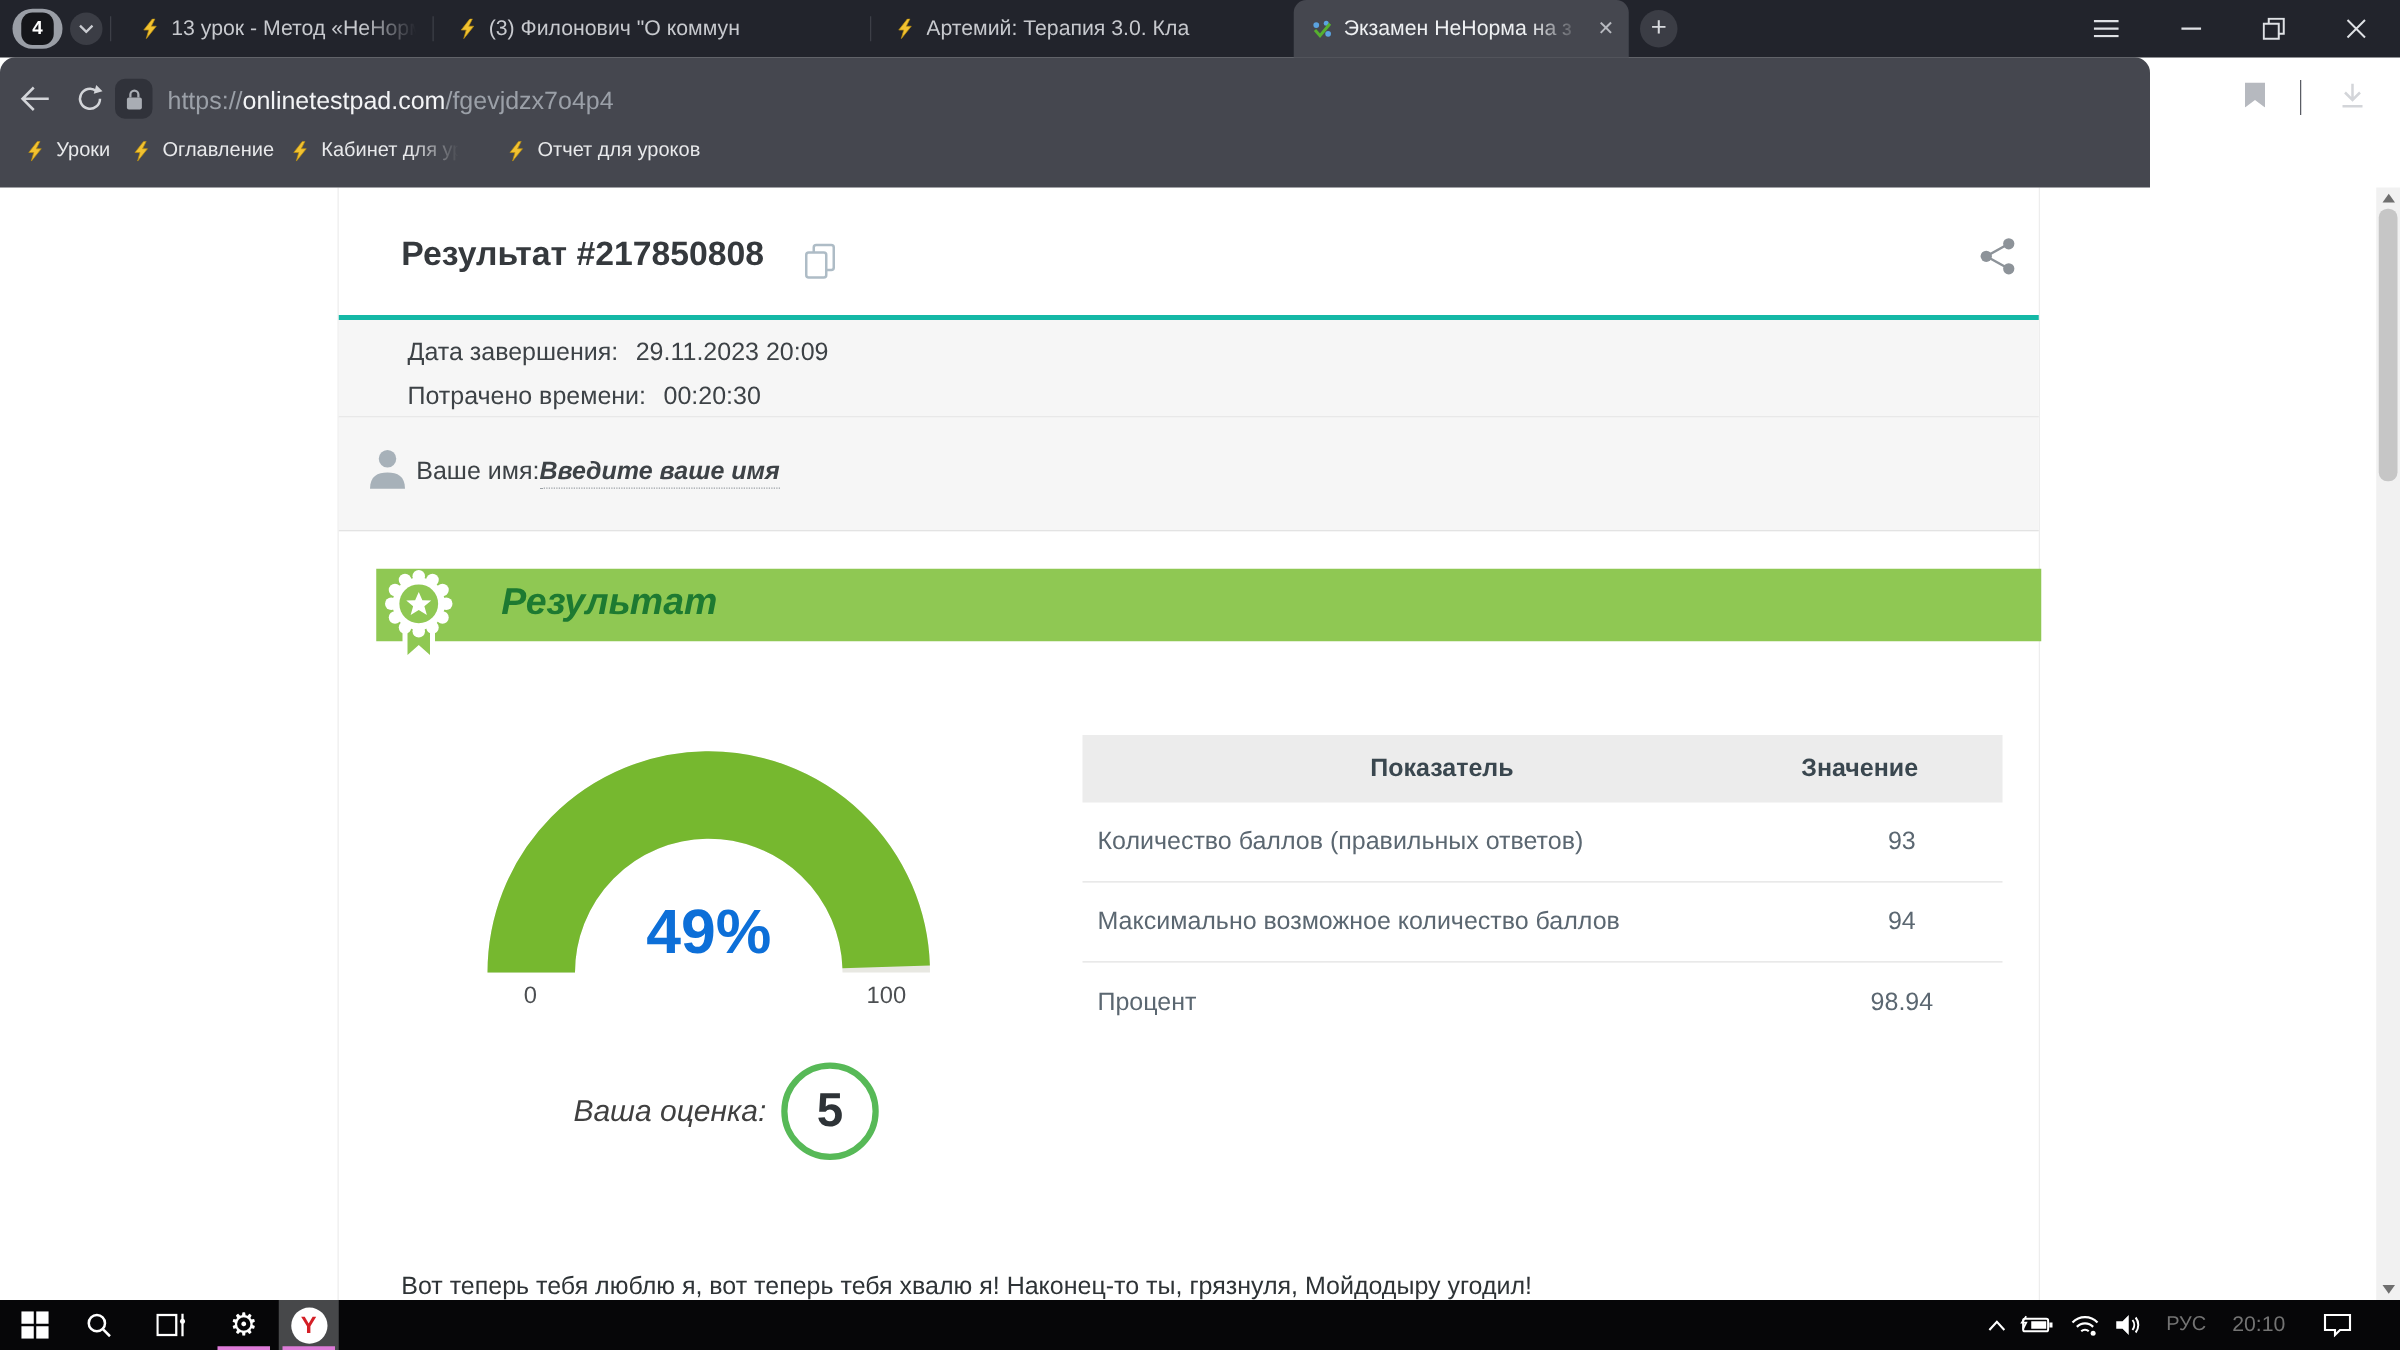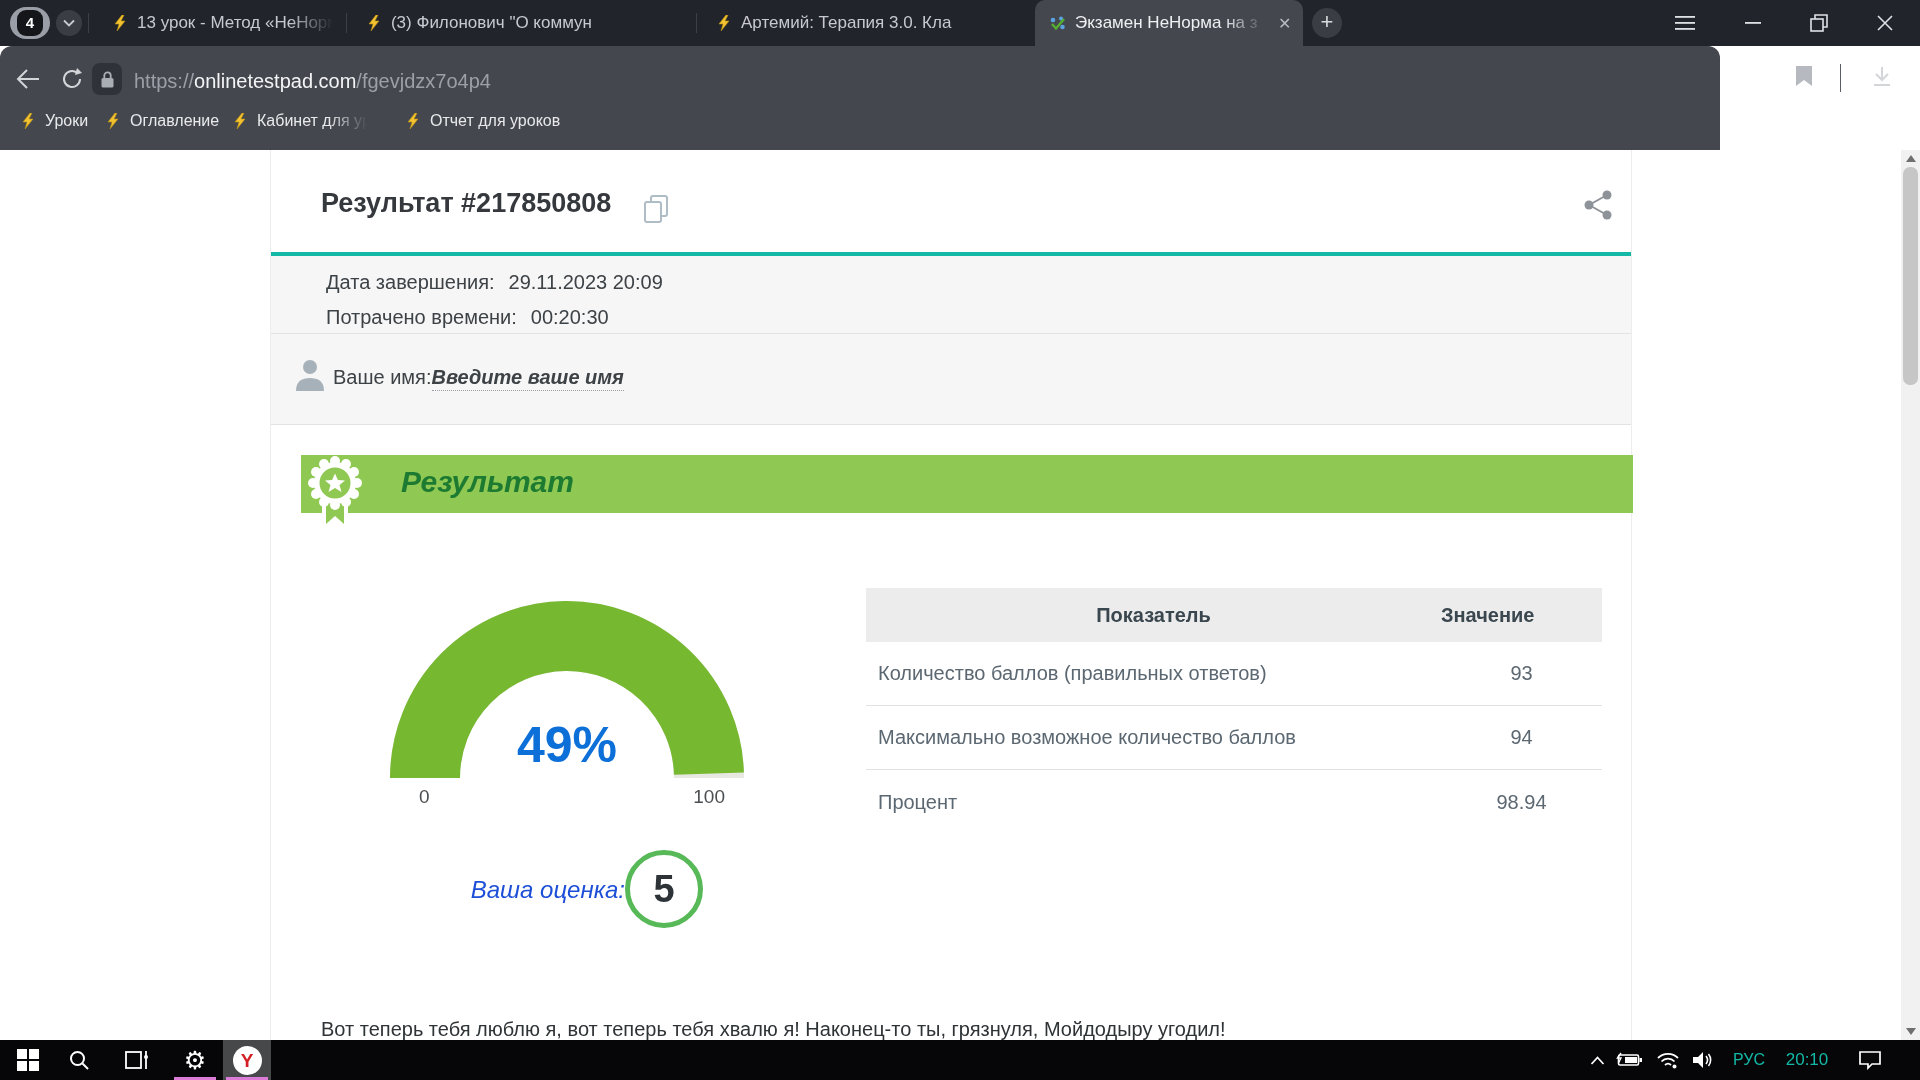--- a/index.html
+++ b/index.html
@@ -42,21 +42,21 @@
   .name-line { position:absolute; left:62px; top:32px; font-size:20px; color:#3d4246; }
   .name-ph { font-weight:bold; font-style:italic; border-bottom:1px dotted #9aa0a5; padding-bottom:2px; }
   .banner { position:absolute; left:30px; top:305px; width:1332px; height:58px; background:#8fc853; }
   .banner-text { position:absolute; left:100px; top:10px; font-size:30px; font-weight:bold; font-style:italic; color:#1d7a31; }
   .medal { position:absolute; left:33px; top:306px; }
   
   .gauge { position:absolute; left:116px; top:448px; width:360px; height:230px; }
   .gauge-pct { position:absolute; left:0; top:118px; width:100%; text-align:center; font-size:50px; font-weight:bold; color:#0d6fd8; }
   .gauge-min { position:absolute; left:32px; top:188px; font-size:19px; color:#4c4f52; }
   .gauge-max { position:absolute; right:22px; top:188px; font-size:19px; color:#4c4f52; }
-  .grade-label { position:absolute; left:124px; top:726px; width:230px; text-align:right; font-size:24px; font-style:italic; color:#1d4ed8; }
+  .grade-label { position:absolute; left:112px; top:726px; width:230px; text-align:right; font-size:24px; font-style:italic; color:#404040; }
   .grade-circle { position:absolute; left:354px; top:700px; width:78px; height:78px; border-radius:50%; border:5px solid #57b957; display:flex; align-items:center; justify-content:center; font-size:38px; font-weight:bold; color:#2e3337; }
   
   .rtable { position:absolute; left:595px; top:438px; width:736px; font-size:20px; }
   .thead { display:flex; height:54px; background:#ececec; font-weight:bold; color:#3a474f; align-items:center; }
   .th1 { width:575px; text-align:center; } .th2 { width:161px; text-align:left; }
   .trow { display:flex; height:64px; align-items:center; color:#5b6771; border-bottom:1px solid #e2e2e2; }
   .trow:last-child { border-bottom:none; }
   .td1 { width:575px; padding-left:12px; } .td2 { width:161px; text-align:center; }
   .footer-text { position:absolute; left:50px; top:868px; width:1250px; font-size:20px; color:#2e3336; }
   
@@ -65,21 +65,21 @@
   .tri-up { width:0; height:0; border-left:5px solid transparent; border-right:5px solid transparent; border-bottom:7px solid #6f6f6f; }
   .tri-down { width:0; height:0; border-left:5px solid transparent; border-right:5px solid transparent; border-top:7px solid #6f6f6f; }
   .sb-thumb { position:absolute; left:2px; top:17px; width:15px; height:218px; background:#c6c6c6; border-radius:7px; }
   
   .taskbar { position:absolute; left:0; top:1040px; width:1920px; height:40px; background:#060608; z-index:10; }
   .tb-tile { position:absolute; top:0; height:40px; display:flex; align-items:center; justify-content:center; }
   .tb-underline { position:absolute; bottom:0; height:3px; background:#dd7bd8; }
   .ybrowser-tile-bg { position:absolute; left:223px; top:0; width:48px; height:40px; background:#47484a; }
   .ycircle { width:29px; height:29px; border-radius:50%; background:#fff; color:#d41f26; font-weight:bold; font-size:19px; text-align:center; line-height:29px; }
   .gear-glyph { color:#fff; font-size:25px; line-height:25px; }
-  .tray-text { color:#14b8a6; }
+  .tray-text { color:#737373; }
 </style>
 </head>
 <body>
 
 <div class="tabbar">
   <div class="tabcount-pill">
     <div class="tabcount-badge">4</div>
   </div>
   <div class="tabs-chevron">
     <svg width="12" height="8" viewBox="0 0 12 8">

